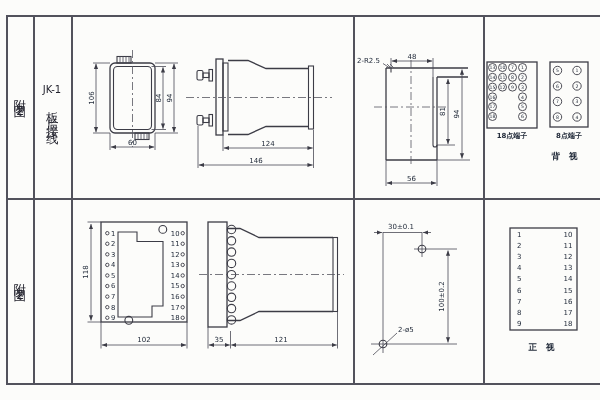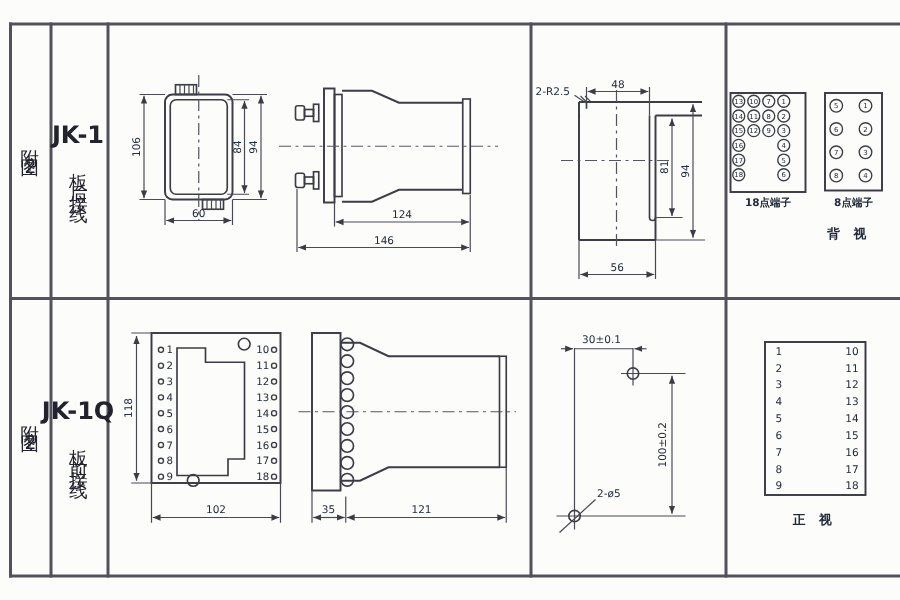--- a/index.html
+++ b/index.html
@@ -7,21 +7,21 @@
     position:relative;width:600px;height:400px;overflow:hidden;
     background:#fcfcfa;font-family:"DejaVu Sans",sans-serif;color:#23232e;
   }
   .hrule{position:absolute;left:6px;right:0;height:2px;background:#52525c;}
   .vrule{position:absolute;top:15px;height:370px;width:1.5px;background:#52525c;}
   .cell{position:absolute;display:flex;flex-direction:column;align-items:center;justify-content:center;}
   .vlabel{
     writing-mode:vertical-lr;text-orientation:upright;
     letter-spacing:7px;font-size:12.5px;font-weight:500;color:#23232e;line-height:1;
   }
-  .model{font-size:16px;font-weight:700;color:#23232e;margin-bottom:6px;white-space:nowrap;}
+  .model{font-size:10px;font-weight:400;color:#23232e;margin-bottom:6px;white-space:nowrap;}
   svg text{fill:#222b3a;}
   .obj{stroke:#3c3c46;stroke-width:1.3;fill:none;}
   .obj2{stroke:#3c3c46;stroke-width:1.1;fill:none;}
   .thin{stroke:#4a4a55;stroke-width:0.8;fill:none;}
   .cl{stroke:#55555f;stroke-width:0.8;fill:none;stroke-dasharray:8 3 2 3;}
   .dtext{font-size:7px;}
   .ltext{font-size:7px;font-weight:600;}
   .term{stroke:#3c3c46;stroke-width:0.9;fill:none;}
   .tnum{font-size:4.6px;}
 </style>
@@ -41,24 +41,20 @@
 
   <div class="cell" style="left:6px;top:15px;width:27px;height:183px">
     <div class="vlabel">附图2</div>
   </div>
   <div class="cell" style="left:33px;top:15px;width:38px;height:183px">
     <div class="model">JK-1</div>
     <div class="vlabel">板后接线</div>
   </div>
   <div class="cell" style="left:6px;top:198px;width:27px;height:185px">
     <div class="vlabel">附图2</div>
-  </div>
-  <div class="cell" style="left:33px;top:198px;width:38px;height:185px">
-    <div class="model">JK-1Q</div>
-    <div class="vlabel">板前接线</div>
   </div>
 
   <svg width="600" height="400" viewBox="0 0 600 400" style="position:absolute;left:0;top:0">
     <defs>
       <marker id="ar" viewBox="0 0 8 8" refX="7.5" refY="4" markerWidth="7" markerHeight="7" orient="auto-start-reverse">
         <path d="M0,1 L7.5,4 L0,7 Z" fill="#3c3c46"></path>
       </marker>
     </defs>
 
     <g>

